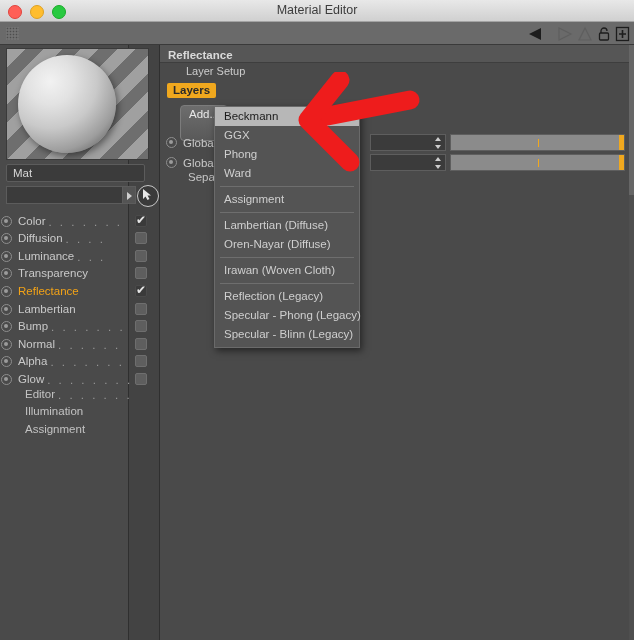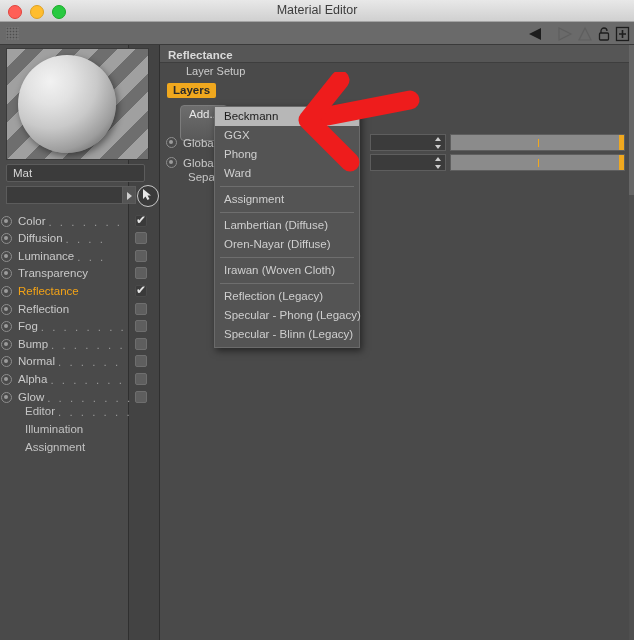--- a/index.html
+++ b/index.html
@@ -386,28 +386,22 @@
           <div class="chk"></div>
         </div>
         <div class="chan active">
           <div class="radio"></div>
           <span class="chan-label">Reflectance</span>
           <span class="dots"></span>
           <div class="chk on"></div>
         </div>
         <div class="chan">
           <div class="radio"></div>
-          <span class="chan-label">Reflection</span>
+          <span class="chan-label">Lambertian</span>
           <span class="dots"></span>
-          <div class="chk"></div>
-        </div>
-        <div class="chan">
-          <div class="radio"></div>
-          <span class="chan-label">Fog</span>
-          <span class="dots">. . . . . . . .</span>
           <div class="chk"></div>
         </div>
         <div class="chan">
           <div class="radio"></div>
           <span class="chan-label">Bump</span>
           <span class="dots">. . . . . . .</span>
           <div class="chk"></div>
         </div>
         <div class="chan">
           <div class="radio"></div>

